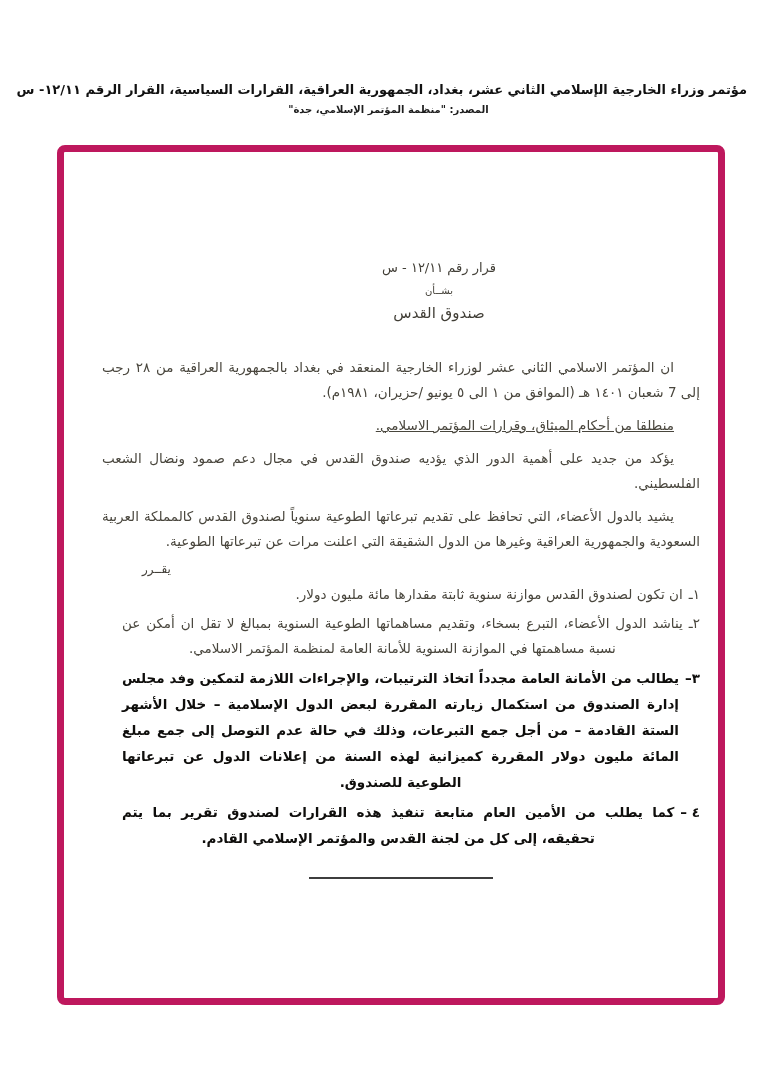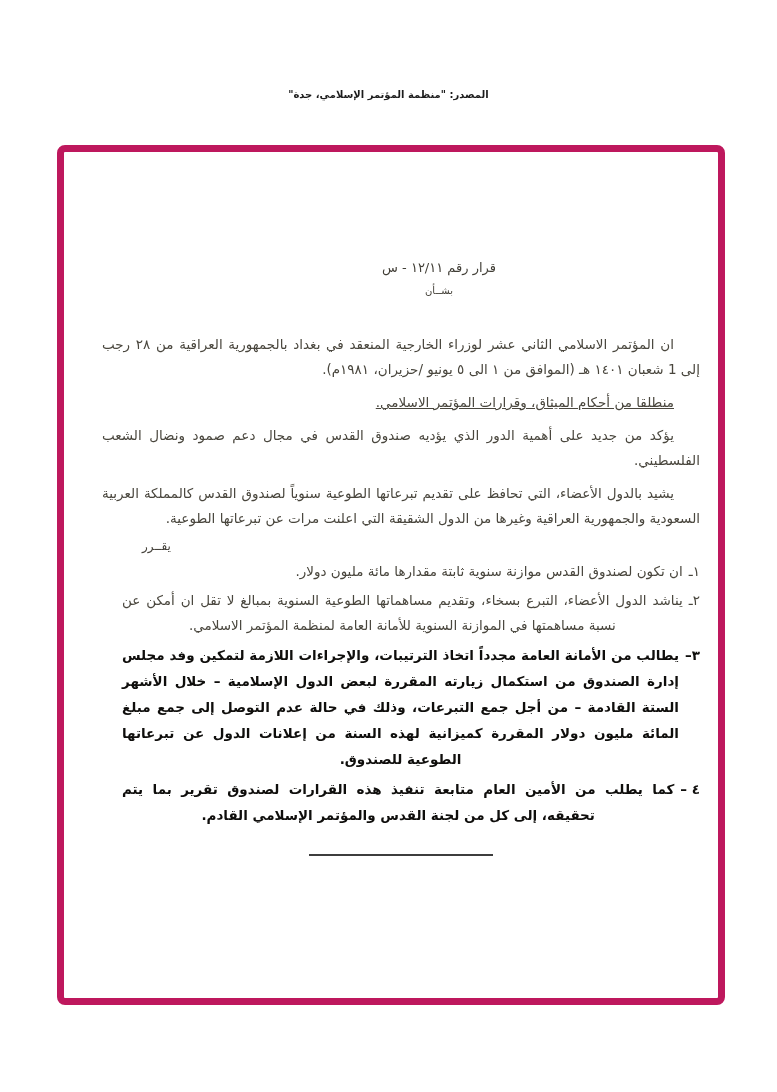--- a/index.html
+++ b/index.html
@@ -110,32 +110,34 @@
     border-top: 2px solid #3d3d3d;
     margin: 26px auto 0 auto;
   }
 </style>
 </head>
 <body>
 
 <div class="page">
 
   <div class="header">
+    <div class="header-title">مؤتمر وزراء الخارجية الإسلامي الثاني عشر، بغداد، الجمهورية العراقية، القرارات السياسية، القرار الرقم ١٢/١١- س</div>
     <div class="header-source">المصدر: "منظمة المؤتمر الإسلامي، جدة"</div>
   </div>
 
   <div class="doc-frame">
     <div class="doc-content">
 
       <div class="title-block">
         <div class="res-number">قرار رقم ١٢/١١ - س</div>
         <div class="subject-word">بشــأن</div>
+        <div class="subject-title">صندوق القدس</div>
       </div>
 
-      <p class="para">ان المؤتمر الاسلامي الثاني عشر لوزراء الخارجية المنعقد في بغداد بالجمهورية العراقية من ٢٨ رجب إلى 1 شعبان ١٤٠١ هـ (الموافق من ١ الى ٥ يونيو /حزيران، ١٩٨١م).</p>
+      <p class="para">ان المؤتمر الاسلامي الثاني عشر لوزراء الخارجية المنعقد في بغداد بالجمهورية العراقية من ٢٨ رجب إلى 7 شعبان ١٤٠١ هـ (الموافق من ١ الى ٥ يونيو /حزيران، ١٩٨١م).</p>
       <p class="para no-justify">منطلقا من أحكام الميثاق، وقرارات المؤتمر الاسلامي.</p>
       <p class="para">يؤكد من جديد على أهمية الدور الذي يؤديه صندوق القدس في مجال دعم صمود ونضال الشعب الفلسطيني.</p>
       <p class="para">يشيد بالدول الأعضاء، التي تحافظ على تقديم تبرعاتها الطوعية سنوياً لصندوق القدس كالمملكة العربية السعودية والجمهورية العراقية وغيرها من الدول الشقيقة التي اعلنت مرات عن تبرعاتها الطوعية.</p>
 
       <div class="decide-heading">يقــرر</div>
 
       <div class="decisions">
         <div class="decision">
           <span class="num">١ـ</span>
           <span class="txt">ان تكون لصندوق القدس موازنة سنوية ثابتة مقدارها مائة مليون دولار.</span>

